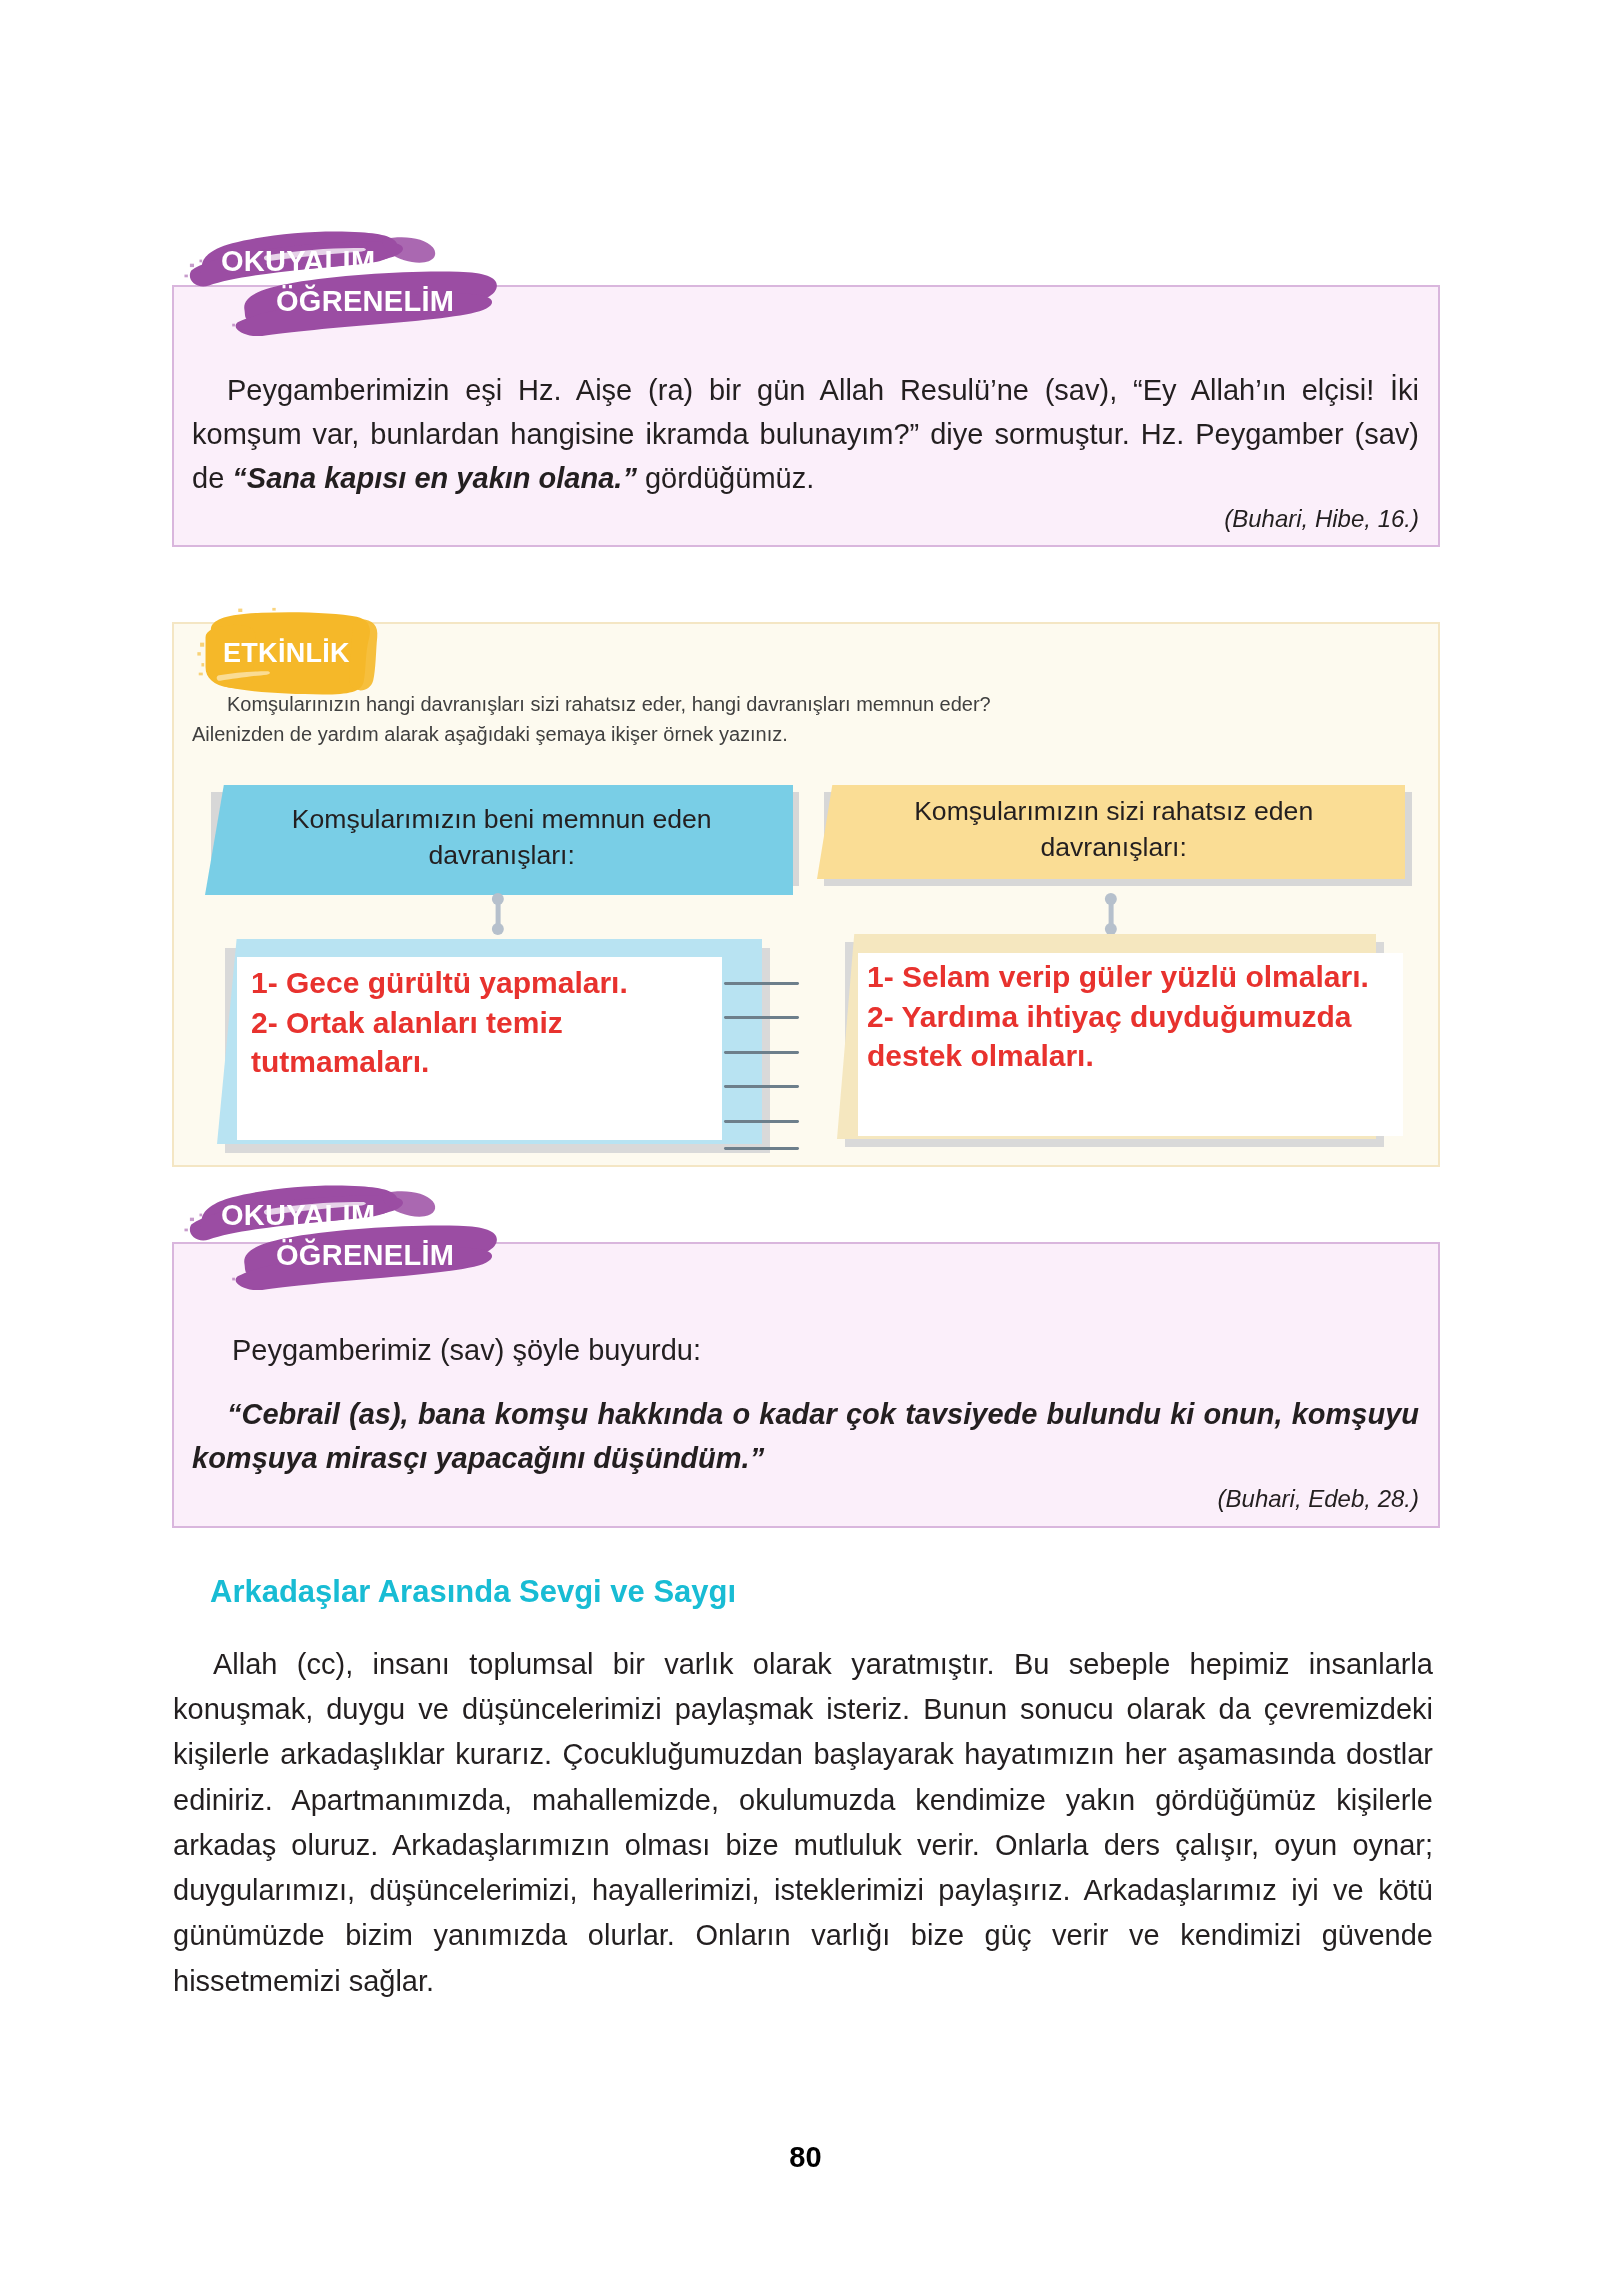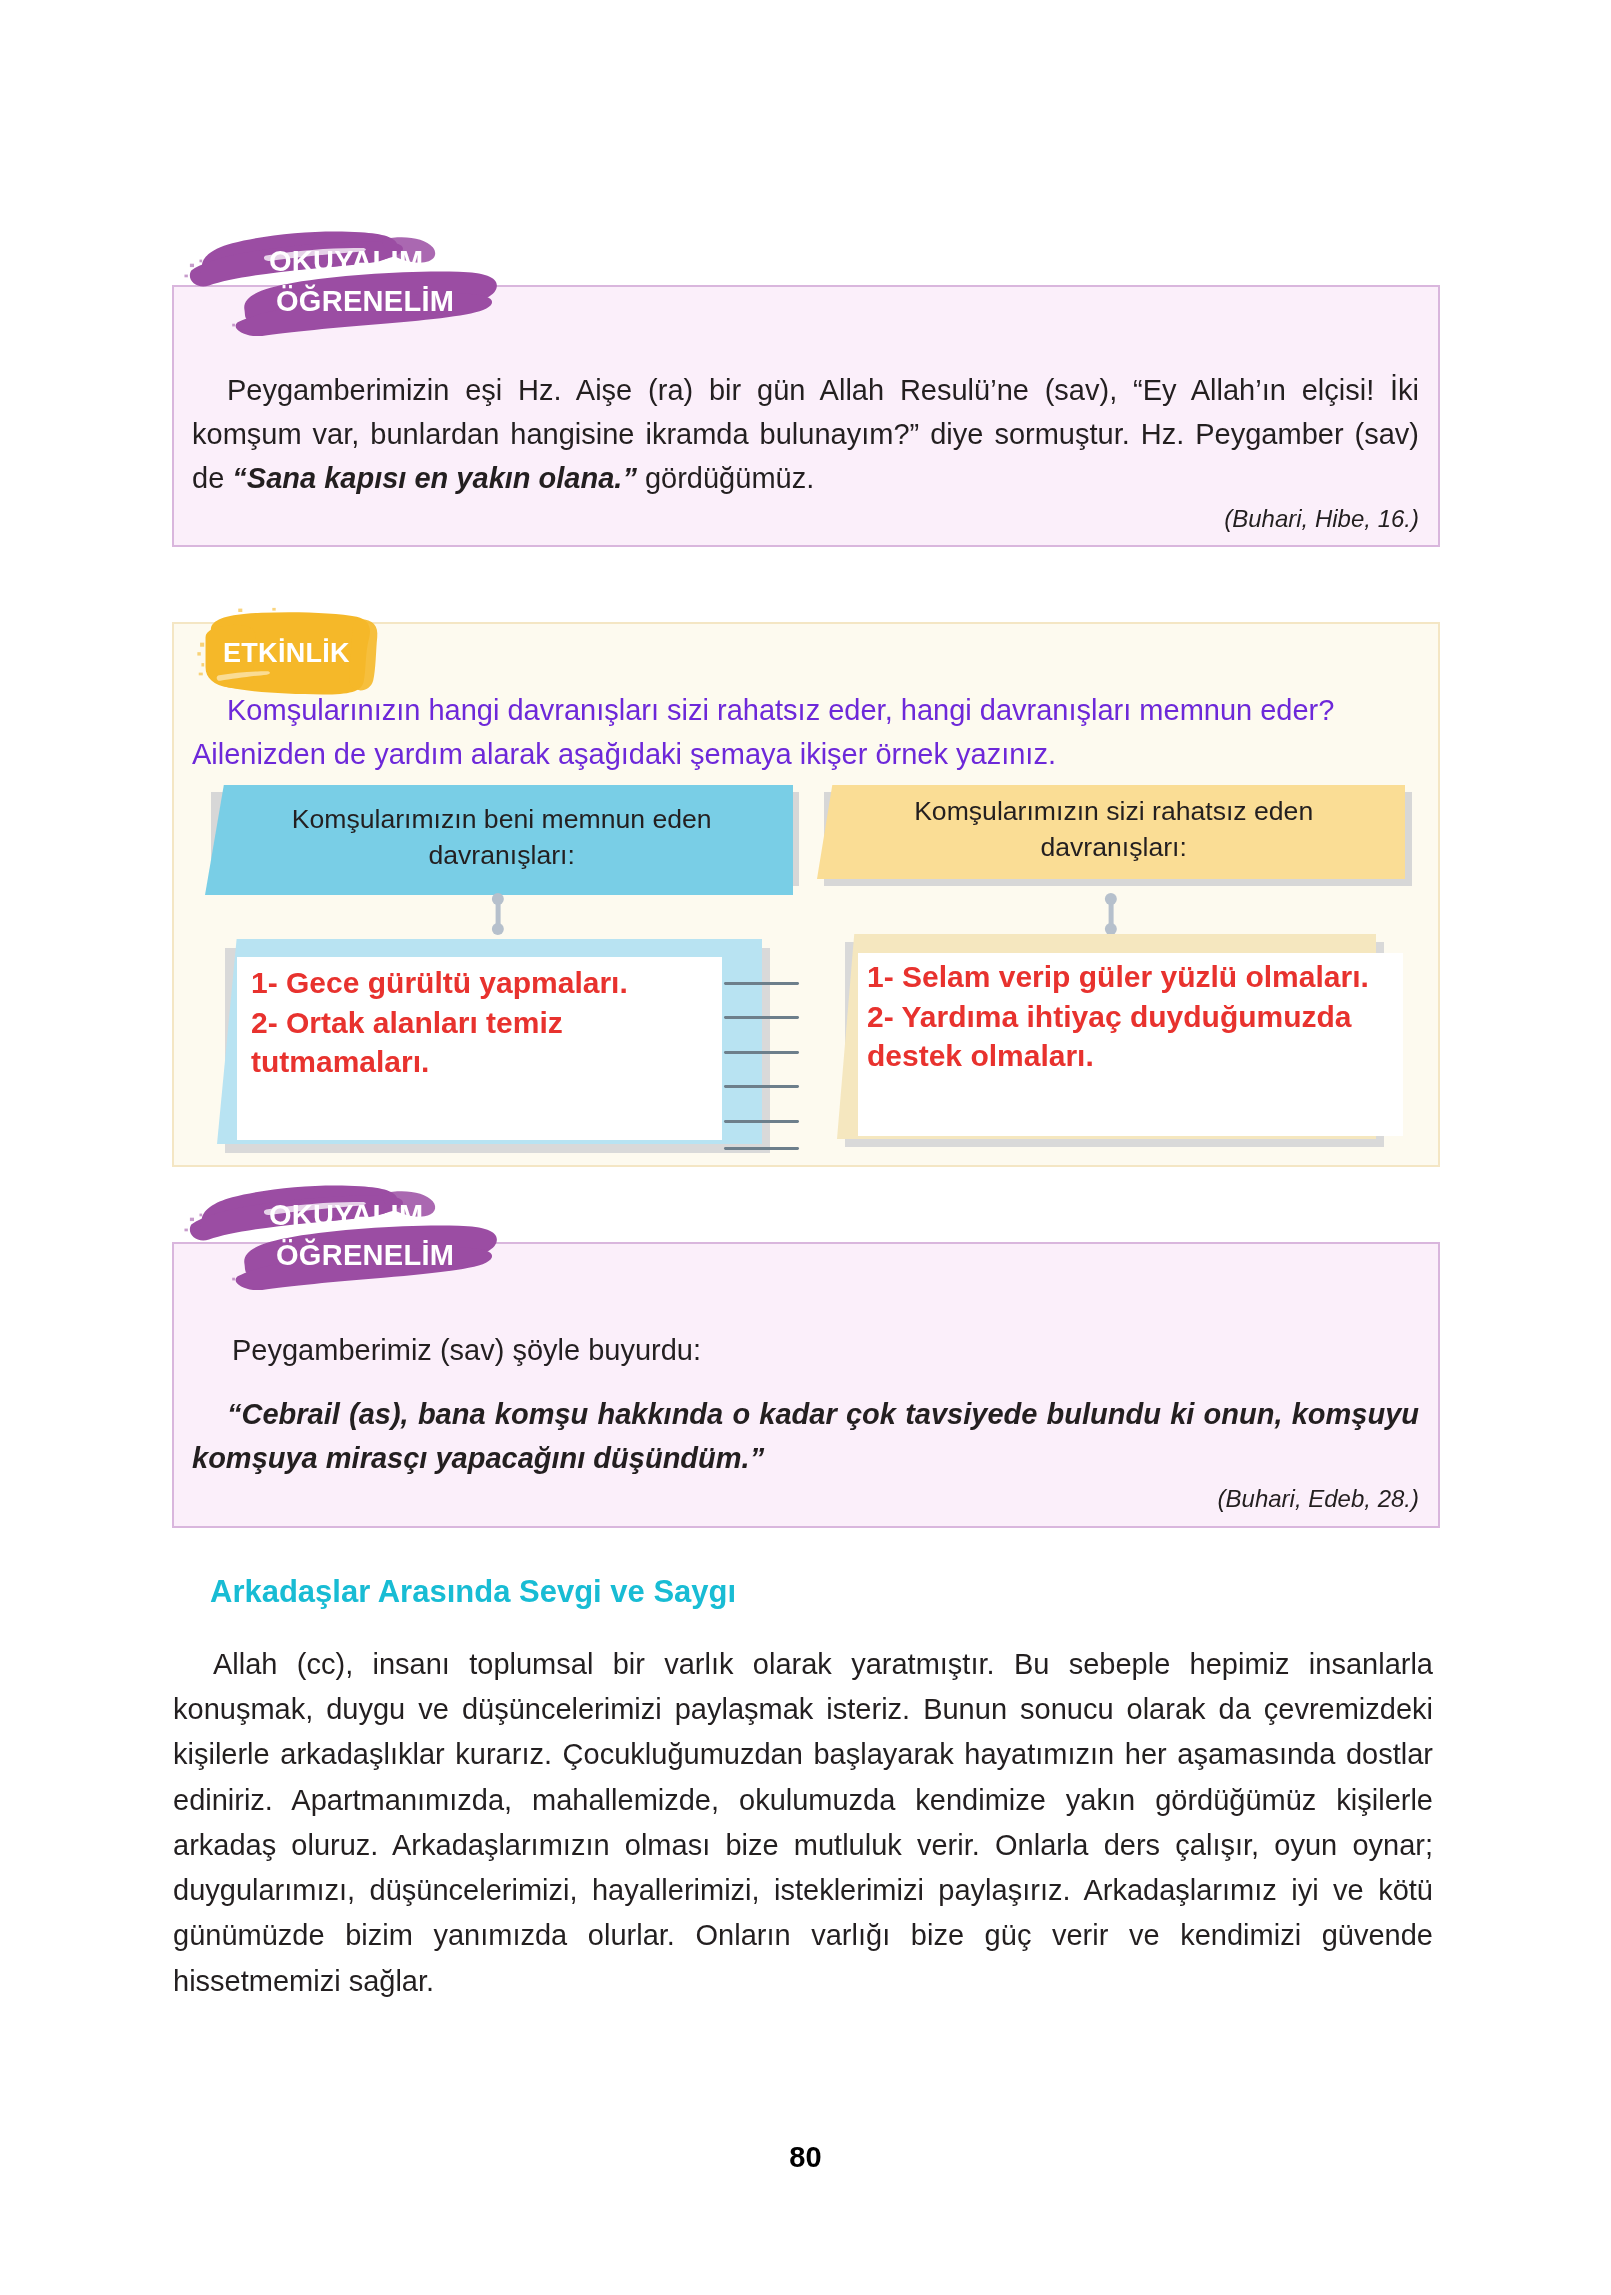--- a/index.html
+++ b/index.html
@@ -44,21 +44,21 @@
   }
   .brush-badge svg { display: block; }
   .brush-label {
     position: absolute;
     color: #ffffff;
     font-weight: 700;
     letter-spacing: 0.3px;
     white-space: nowrap;
     font-family: "Liberation Sans", sans-serif;
   }
-  .bl-1 { left: 42px; top: 24.5px; font-size: 29px; margin-left: 48px; }
+  .bl-1 { left: 42px; top: 24.5px; font-size: 29px; }
   .bl-2 { left: 97px; top: 65px; font-size: 29px; }
 
   
   .hadith-text {
     position: absolute;
     font-size: 29px;
     line-height: 1.52;
     color: #231f20;
     text-align: justify;
   }
@@ -83,23 +83,23 @@
   .etkinlik-label {
     position: absolute;
     color: #ffffff;
     font-weight: 700;
     font-size: 27px;
     letter-spacing: 0.3px;
     white-space: nowrap;
   }
   .activity-instructions {
     position: absolute;
-    font-size: 29px;
+    font-size: 20px;
     line-height: 1.5;
-    color: #6d28d9;
+    color: #404040;
   }
   .activity-instructions .ind { display: inline-block; width: 35px; }
 
   
   .cat-head {
     position: absolute;
     display: flex;
     align-items: center;
     justify-content: center;
     text-align: center;

